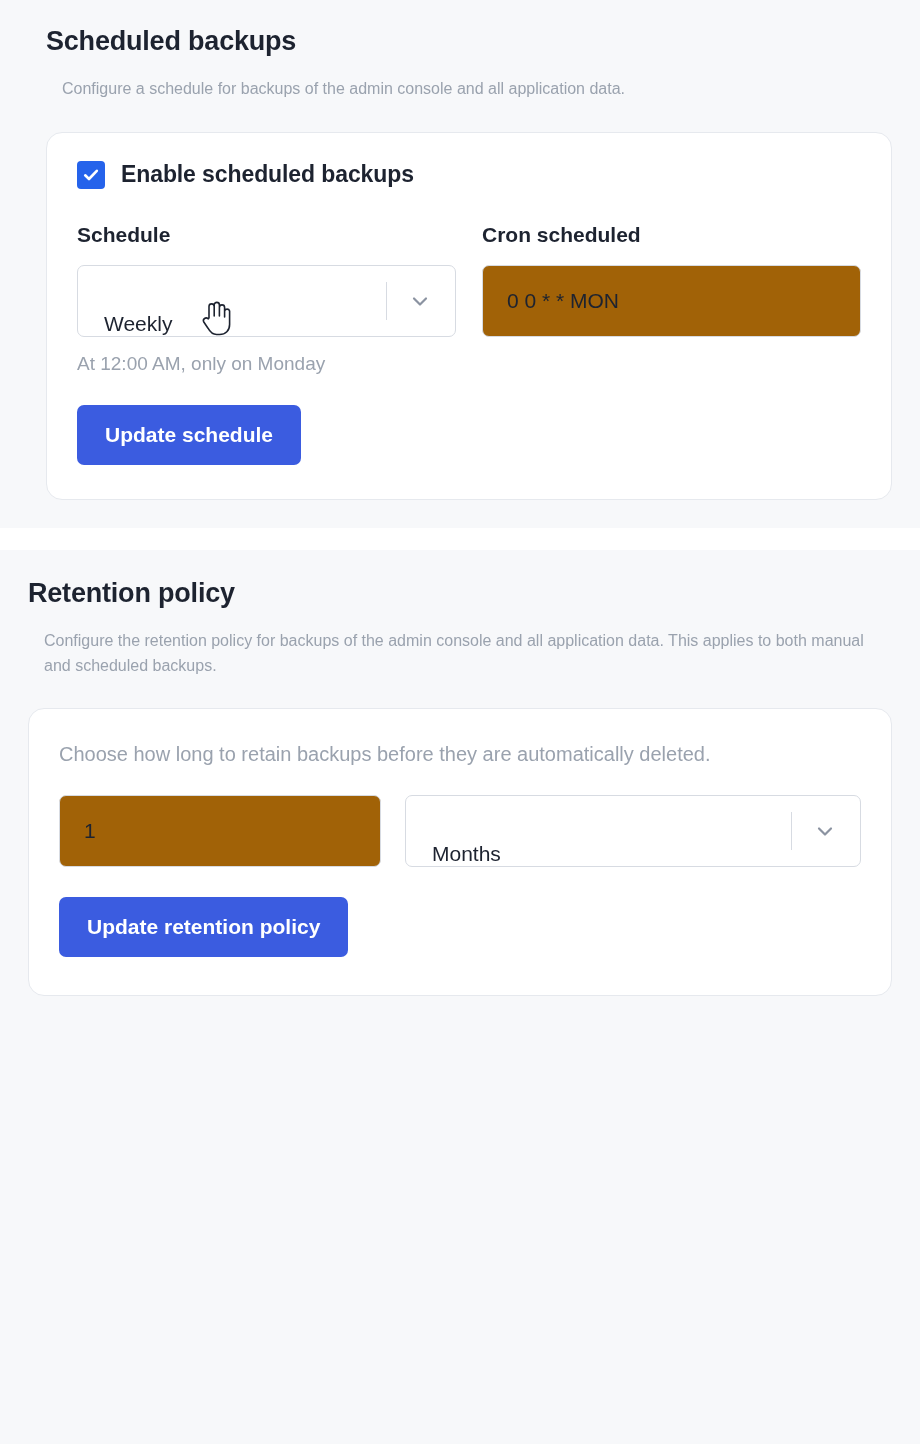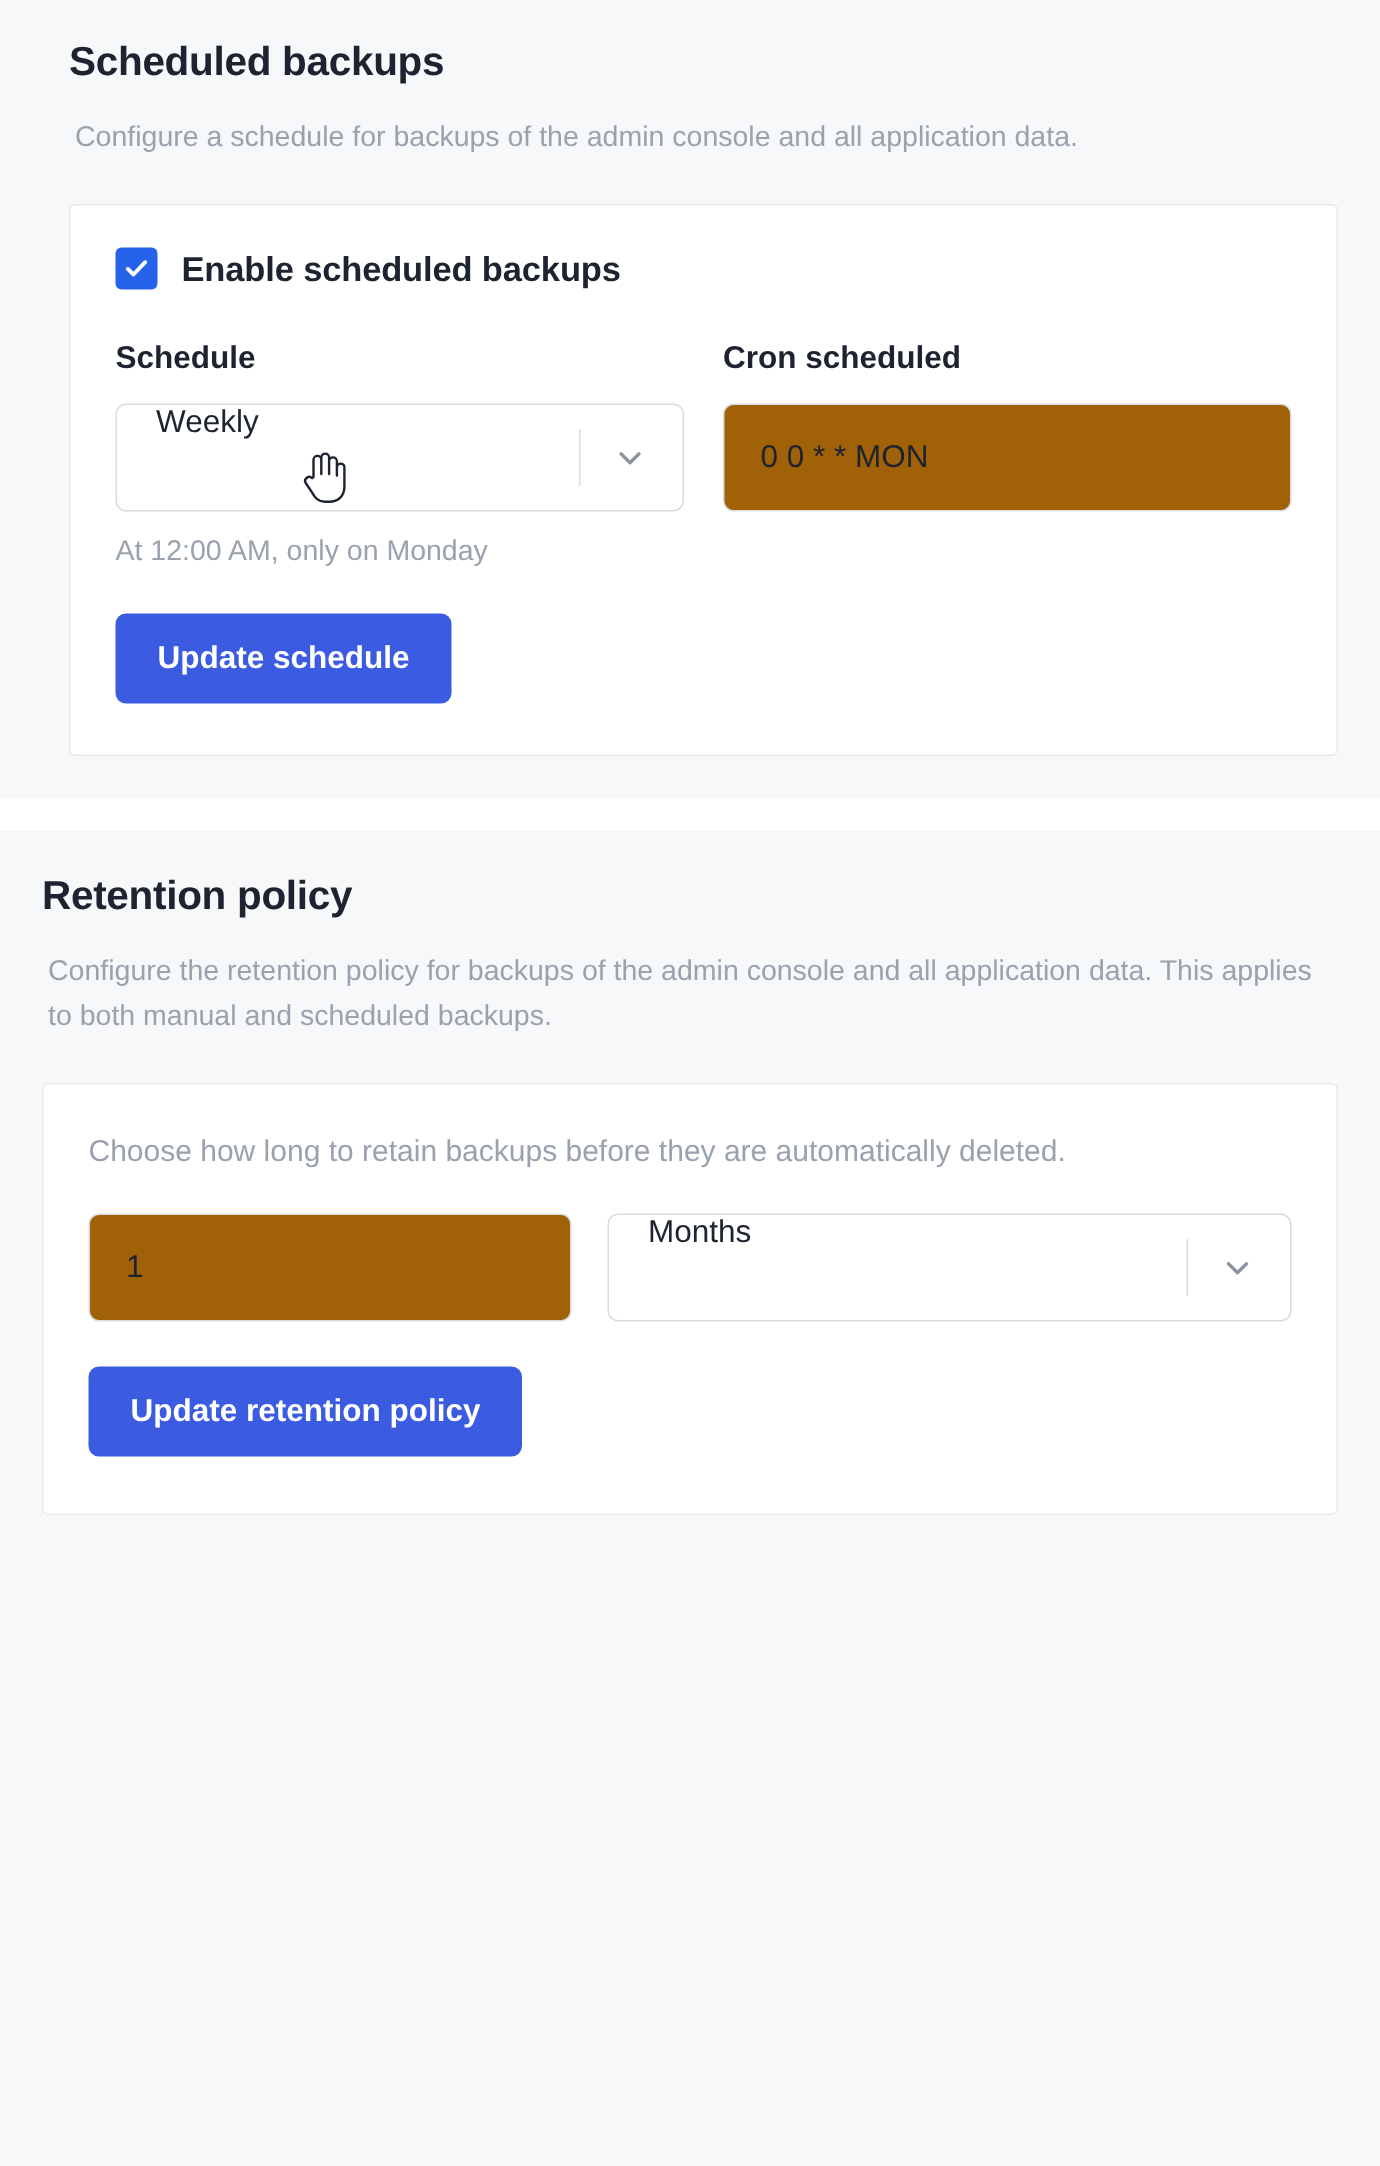--- a/index.html
+++ b/index.html
@@ -30,32 +30,32 @@
   }
 
   .section-title {
     font-size: 27px;
     font-weight: bold;
     color: #1d2330;
     letter-spacing: -0.2px;
     margin: 0 0 20px 0;
   }
   .section-desc {
-    font-size: 19px;
+    font-size: 16px;
     line-height: 1.55;
     color: #9aa2ae;
-    margin: 0 0 30px 4px;
+    margin: 0 0 30px 16px;
     max-width: 860px;
     font-weight: 400;
   }
 
   .card {
     background: #ffffff;
     border: 1px solid #e6e9ee;
-    border-radius: 4px;
+    border-radius: 16px;
     padding: 28px 30px 34px 30px;
   }
 
   .checkbox-row {
     display: flex;
     align-items: center;
     gap: 16px;
     margin-bottom: 34px;
     position: relative;
   }
@@ -90,21 +90,21 @@
     margin-bottom: 18px;
     display: block;
   }
 
   .select {
     height: 72px;
     border: 1px solid #d7dbe2;
     border-radius: 7px;
     background: #ffffff;
     display: flex;
-    align-items: flex-start;
+    align-items: flex-end;
     padding-left: 26px;
     font-size: 21px;
     color: #1d2330;
     position: relative;
     cursor: pointer;
   }
   .select .sep {
     position: absolute;
     right: 68px;
     top: 16px;

